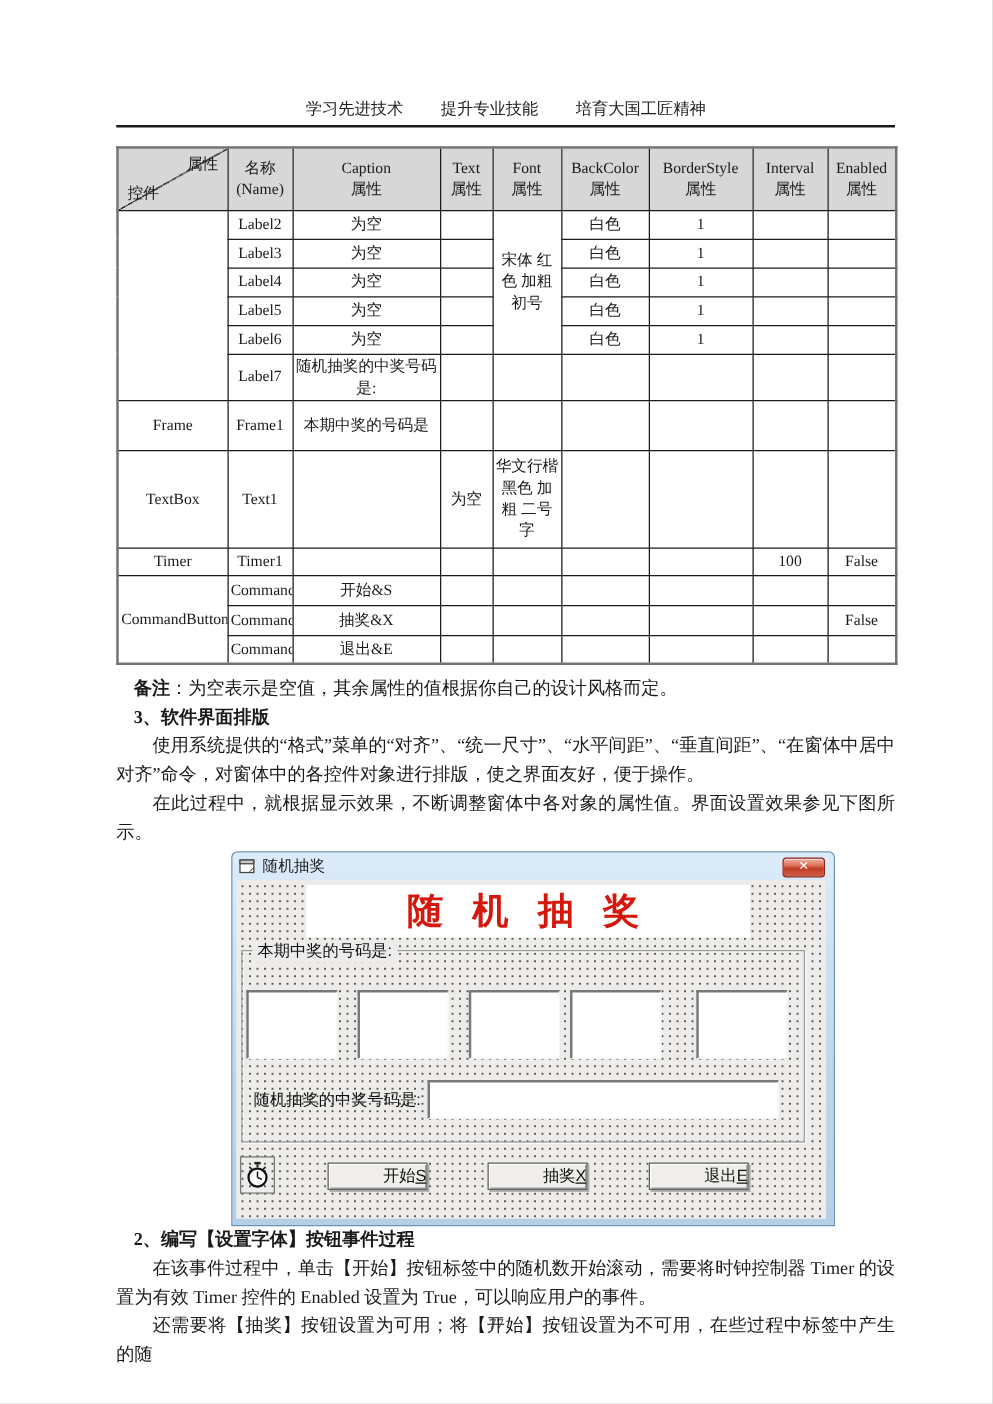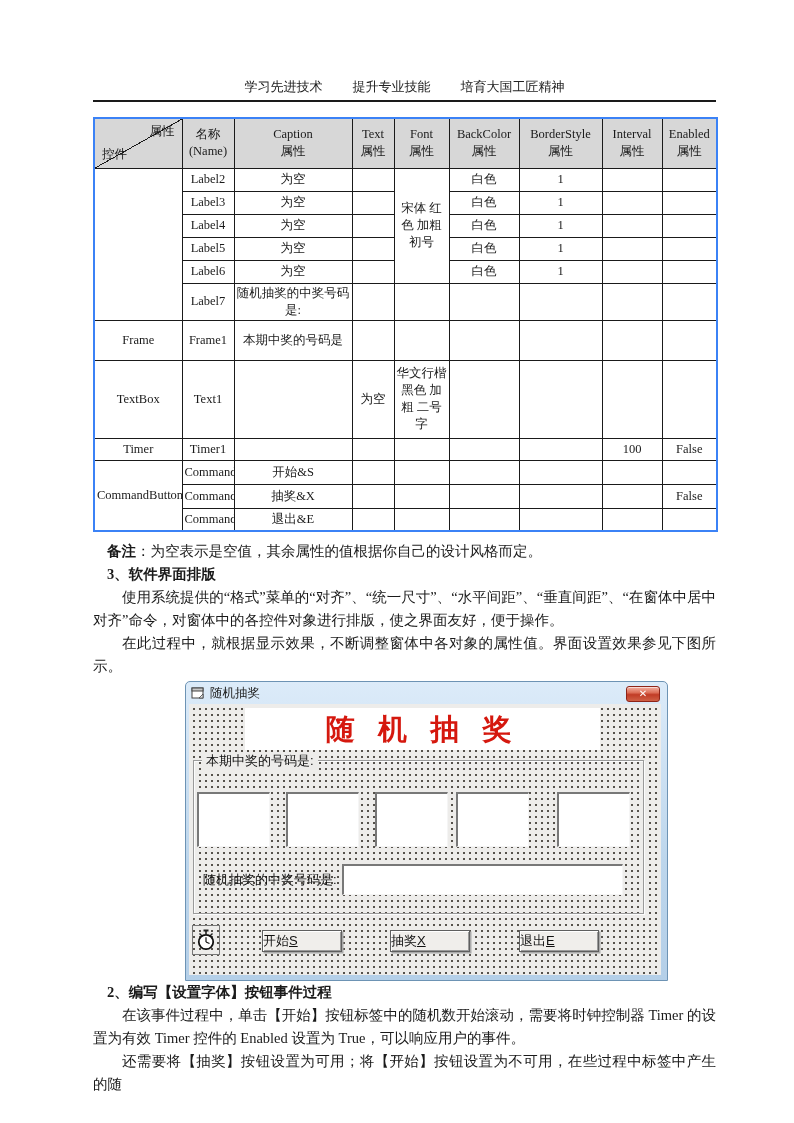--- a/index.html
+++ b/index.html
@@ -12,21 +12,21 @@
 
   
   .doc-header { display:flex; justify-content:center; gap:30px; font-size:13px; color:#222; }
   .header-rule { border-top:2px solid #1a1a1a; margin-top:4px; }
 
   
   table.props { border-collapse:collapse; table-layout:fixed; width:623px; margin-top:15px;
                 font-size:12.5px; line-height:1.35; }
   table.props td, table.props th { border:1px solid #1a1a1a; text-align:center; vertical-align:middle;
                 padding:1px 2px; font-weight:normal; overflow:hidden; }
-  table.props { border:2px solid #3b82f6; }
+  table.props { border:2px solid #737373; }
   tr.hdr { background:#d7d7d7; height:50px; }
   tr.h23 { height:23px; } tr.h37 { height:37px; } tr.h40 { height:40px; }
   tr.h78 { height:78px; } tr.h22 { height:22px; } tr.h24 { height:24px; }
   .corner { position:relative;
     background-image:linear-gradient(to bottom right, transparent 49.5%, #1a1a1a 49.5%, #1a1a1a 50.6%, transparent 50.6%); }
   .corner .tr { position:absolute; top:4px; right:7px; }
   .corner .bl { position:absolute; bottom:5px; left:7px; }
 
   
   .note { margin-top:8px; font-size:14.5px; line-height:23px; text-indent:14px; }
@@ -59,21 +59,21 @@
     border-top:2px solid #787878; border-left:2px solid #787878;
     border-right:1px solid #f5f5f5; border-bottom:1px solid #f5f5f5; }
   .vb-label { position:absolute; left:14px; top:167px; font-size:13px; color:#111;
     font-family:"Liberation Sans","DejaVu Sans",sans-serif; }
   .vb-textbox { position:absolute; left:153px; top:160px; width:281px; height:31px; background:#fff;
     border-top:2px solid #787878; border-left:2px solid #787878;
     border-right:1px solid #f5f5f5; border-bottom:1px solid #f5f5f5; }
   .vb-timer { position:absolute; left:3px; top:221px; width:28px; height:30px;
     border:1px solid #777; display:flex; align-items:center; justify-content:center; }
   .vb-btn { position:absolute; top:226px; width:80px; height:22px; background:#f0eeeb;
-    border:1px solid #5f5f5f; text-align:left; font-size:13px; line-height:20px; color:#111;
+    border:1px solid #5f5f5f; text-align:right; font-size:13px; line-height:20px; color:#111;
     box-shadow:inset 1px 1px 0 #ffffff, inset -1px -1px 0 #9a9a9a, 1.5px 1.5px 0 #aaa;
     font-family:"Liberation Sans","DejaVu Sans",sans-serif; }
   .vb-btn .mn { text-decoration:underline; }
   .btn-1 { left:73px; } .btn-2 { left:201px; } .btn-3 { left:330px; }
 </style>
 </head>
 <body>
 
 <div class="page">
   <div class="content">

